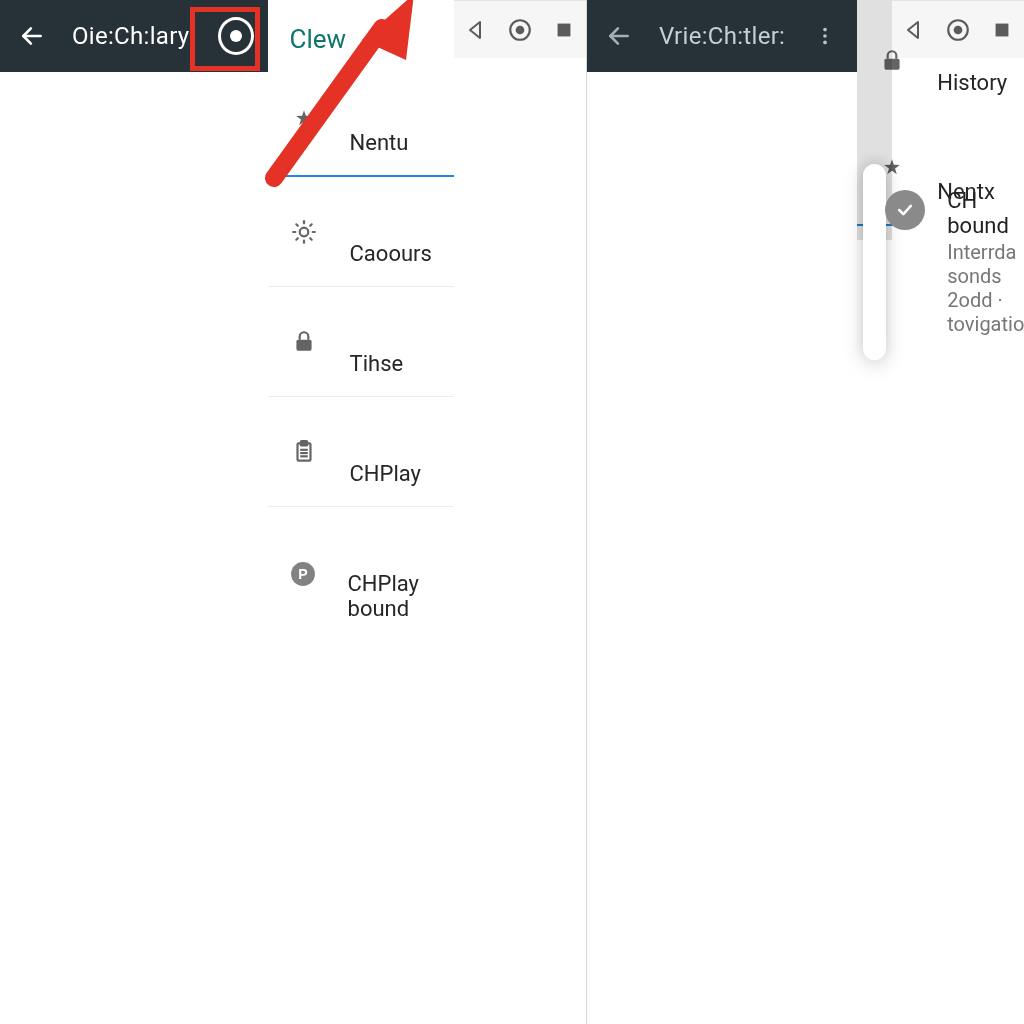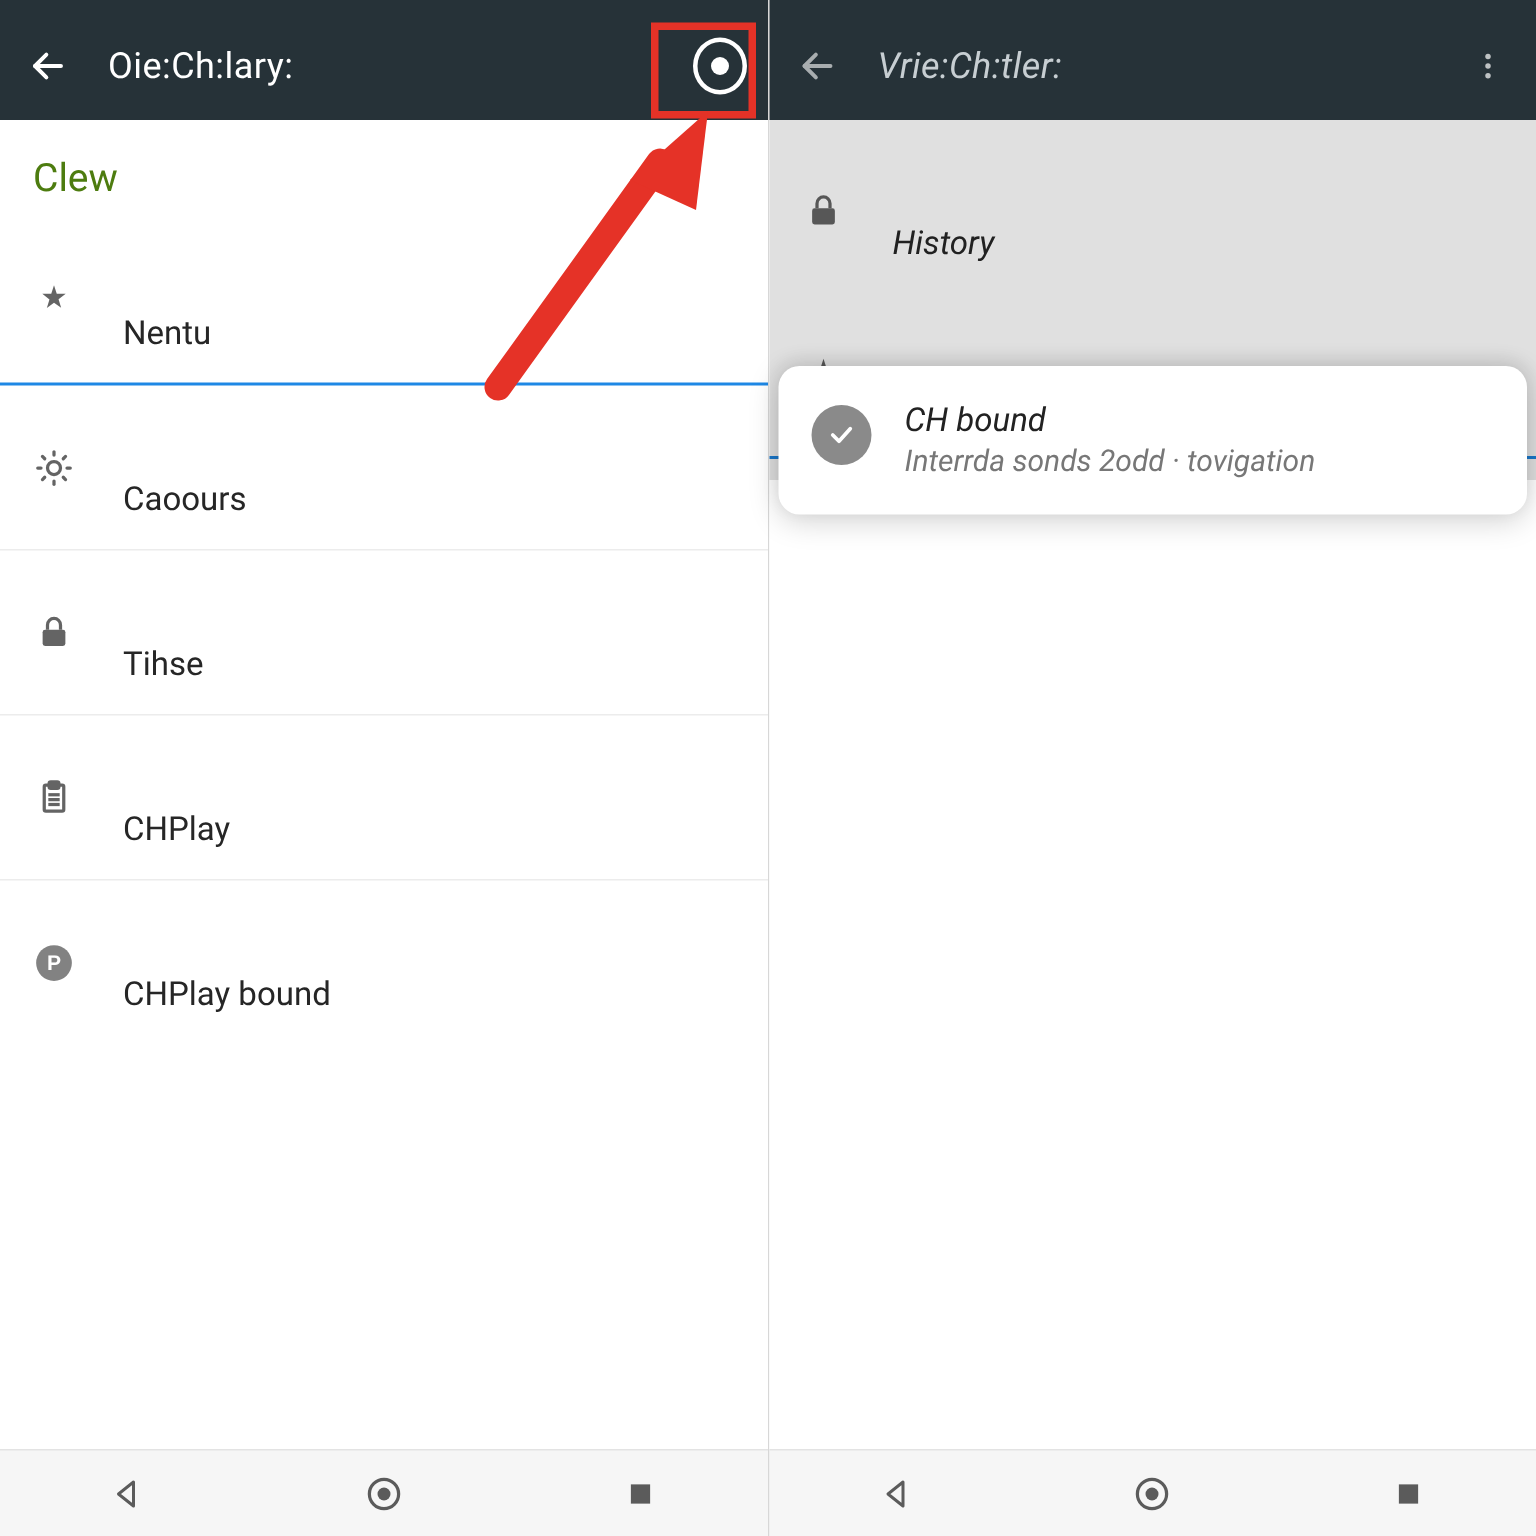--- a/index.html
+++ b/index.html
@@ -1,32 +1,32 @@
 <!DOCTYPE html>
 <html><head>
 <meta charset="utf-8">
 <style>
   * { box-sizing: border-box; margin: 0; padding: 0; }
   html, body { width: 1024px; height: 1024px; overflow: hidden; background: #fafafa; font-family: Roboto, "Helvetica Neue", Arial, sans-serif; }
   .stage { display: flex; width: 1024px; height: 1024px; }
-  .phone { flex: 1 1 50%; height: 100%; display: flex; flex-direction: column; background: #fff; position: relative; }
-  .phone + .phone { border-left: 1px solid #d7d7d7; font-style: italic; }
+  .phone { flex: 1 1 50%; height: 100%; display: flex; flex-direction: row; background: #fff; position: relative; }
+  .phone + .phone { border-left: 1px solid #d7d7d7; }
 
   .statusbar { height: 8px; background: #263238; }
 
   .appbar { height: 72px; background: #263238; display: flex; align-items: center; padding: 0 14px; gap: 22px; color: #fff; }
   .appbar .title { flex: 1; font-size: 24px; letter-spacing: .3px; font-weight: 400; }
   .appbar .title.dim { color: #c7ced2; }
   .appbar .iconbtn { width: 36px; height: 36px; display: flex; align-items: center; justify-content: center; color: #fff; }
   .appbar .target { width: 38px; height: 38px; border-radius: 50%; border: 3px solid #fff; display: flex; align-items: center; justify-content: center; }
   .appbar .target .dot { width: 12px; height: 12px; border-radius: 50%; background: #fff; }
 
   .body { flex: 1; position: relative; background: #fff; }
 
-  .section-head { padding: 24px 22px 12px; font-size: 26px; color: #4d7c0f; font-weight: 400; }
+  .section-head { padding: 24px 22px 12px; font-size: 26px; color: #0f766e; font-weight: 400; }
 
   .row { display: flex; align-items: center; gap: 32px; padding: 20px 22px; border-bottom: 1px solid #ececec; }
   .row .ric { width: 28px; height: 28px; display: flex; align-items: center; justify-content: center; color: #4a4a4a; opacity: .85; }
   .row .label { font-size: 22px; color: #262626; margin-top: 44px; }
   .row.active { border-bottom: 2px solid #1e88e5; }
   .row.noline { border-bottom: none; }
 
   
   .dimwrap { position: absolute; inset: 0; background: #fff; }
   .dimwrap .dimlayer { position: absolute; left:0; right:0; top:0; height: 240px; background: rgba(0,0,0,0.12); }

